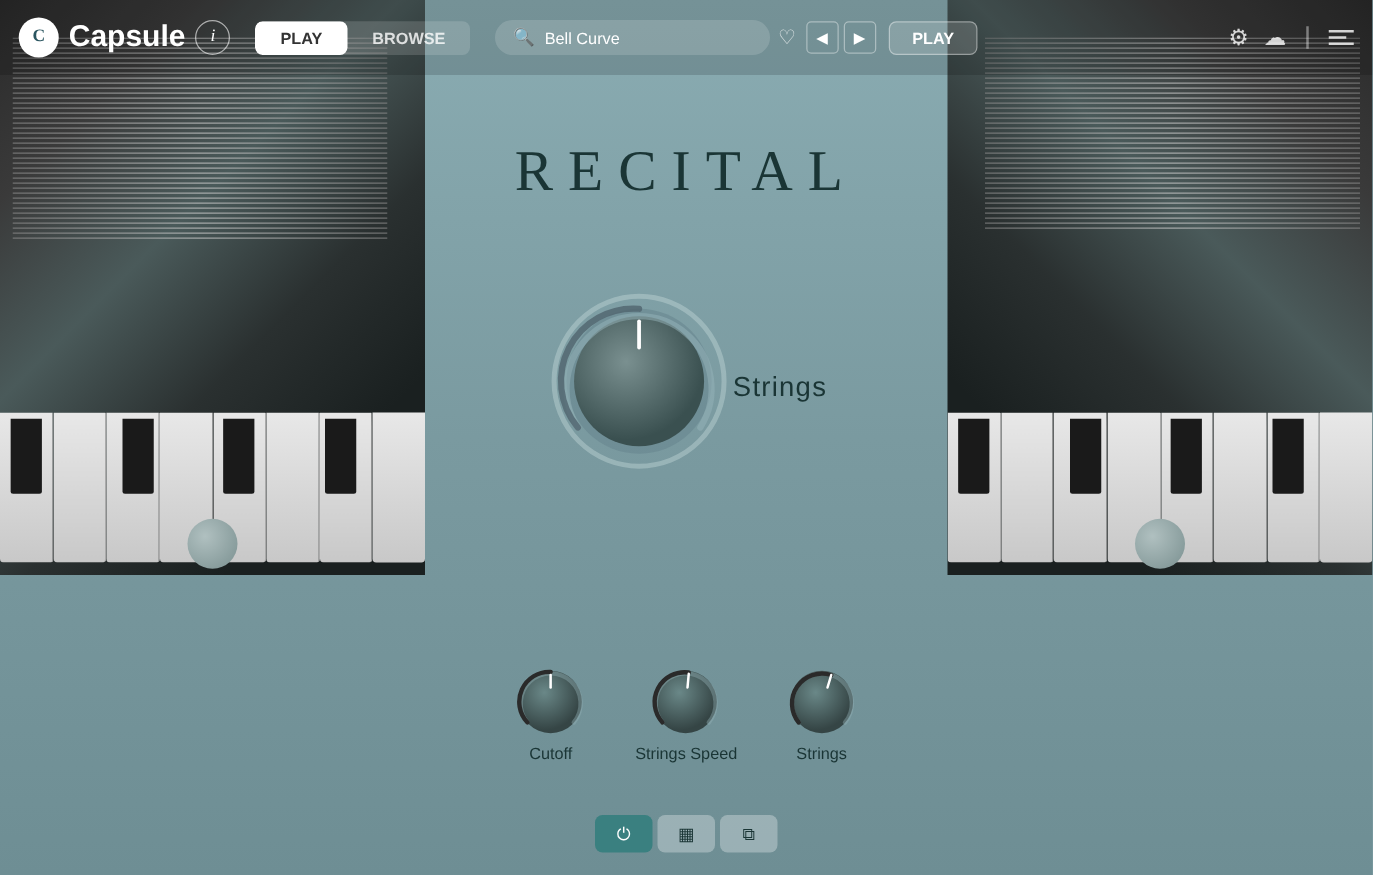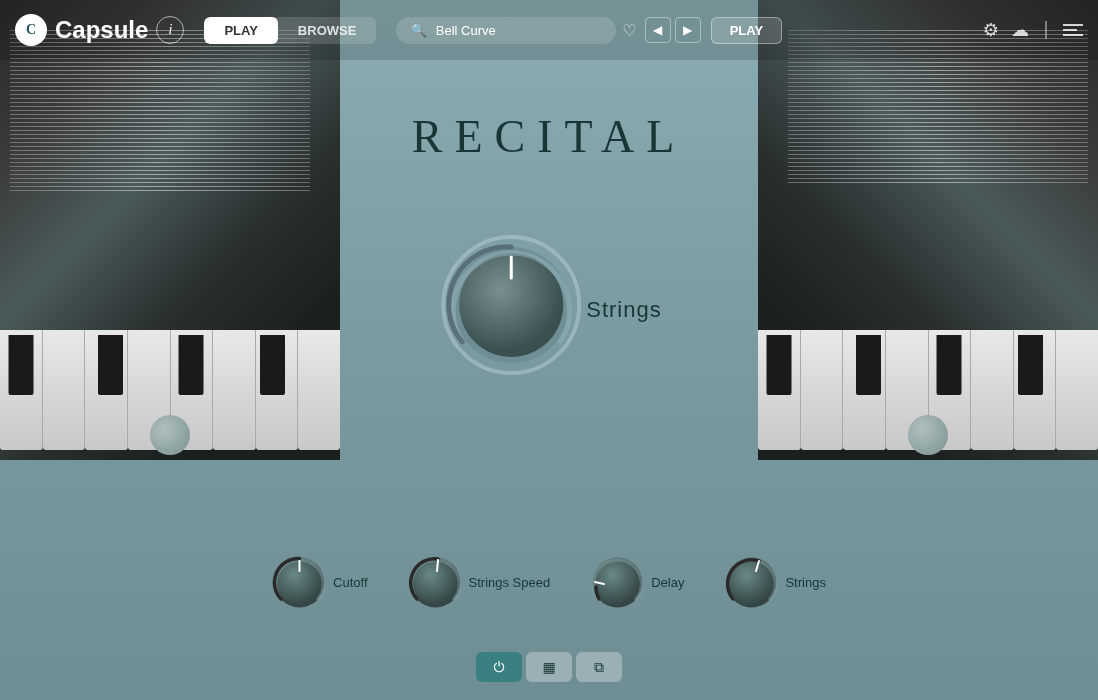--- a/index.html
+++ b/index.html
@@ -296,21 +296,21 @@
       display: flex;
       justify-content: center;
       align-items: flex-end;
       gap: 40px;
       z-index: 5;
       padding: 0 60px;
     }
 
     .knob-group {
       display: flex;
-      flex-direction: row;
+      flex-direction: column;
       align-items: center;
       gap: 6px;
     }
 
     .small-knob {
       position: relative;
     }
     .small-knob svg {
       display: block;
     }
@@ -590,38 +590,20 @@
             <stop offset="0%" stop-color="#6a8888"></stop>
             <stop offset="100%" stop-color="#354545"></stop>
           </radialGradient>
         </defs>
       </svg>
     </div>
     <span class="knob-label">Strings Speed</span>
   </div>
 
 
-  <div class="knob-group">
-    <div class="small-knob">
-      <svg width="55" height="55" viewBox="0 0 55 55" xmlns="http://www.w3.org/2000/svg">
-        <circle cx="27.5" cy="27.5" r="25" fill="url(#sKnobGrad6)"></circle>
-        <path d="M 9 44 A 24 24 0 1 1 46 44" fill="none" stroke="rgba(150,180,185,0.4)" stroke-width="3.5" stroke-linecap="round"></path>
-
-        <path d="M 9 44 A 24 24 0 0 1 6 32" fill="none" stroke="#2a2a2a" stroke-width="3.5" stroke-linecap="round"></path>
-        <line x1="5" y1="27" x2="14" y2="29" stroke="white" stroke-width="2" stroke-linecap="round"></line>
-        <defs>
-          <radialGradient id="sKnobGrad6" cx="40%" cy="35%" r="60%">
-            <stop offset="0%" stop-color="#6a8888"></stop>
-            <stop offset="100%" stop-color="#354545"></stop>
-          </radialGradient>
-        </defs>
-      </svg>
-    </div>
-    <span class="knob-label">Delay</span>
-  </div>
 
   <div class="knob-group">
     <div class="small-knob">
       <svg width="55" height="55" viewBox="0 0 55 55" xmlns="http://www.w3.org/2000/svg">
         <circle cx="27.5" cy="27.5" r="25" fill="url(#sKnobGrad7)"></circle>
         <path d="M 9 44 A 24 24 0 1 1 46 44" fill="none" stroke="rgba(150,180,185,0.4)" stroke-width="3.5" stroke-linecap="round"></path>
 
         <path d="M 9 44 A 24 24 0 0 1 35 6" fill="none" stroke="#2a2a2a" stroke-width="3.5" stroke-linecap="round"></path>
         <line x1="35" y1="6" x2="32" y2="16" stroke="white" stroke-width="2" stroke-linecap="round"></line>
         <defs>

